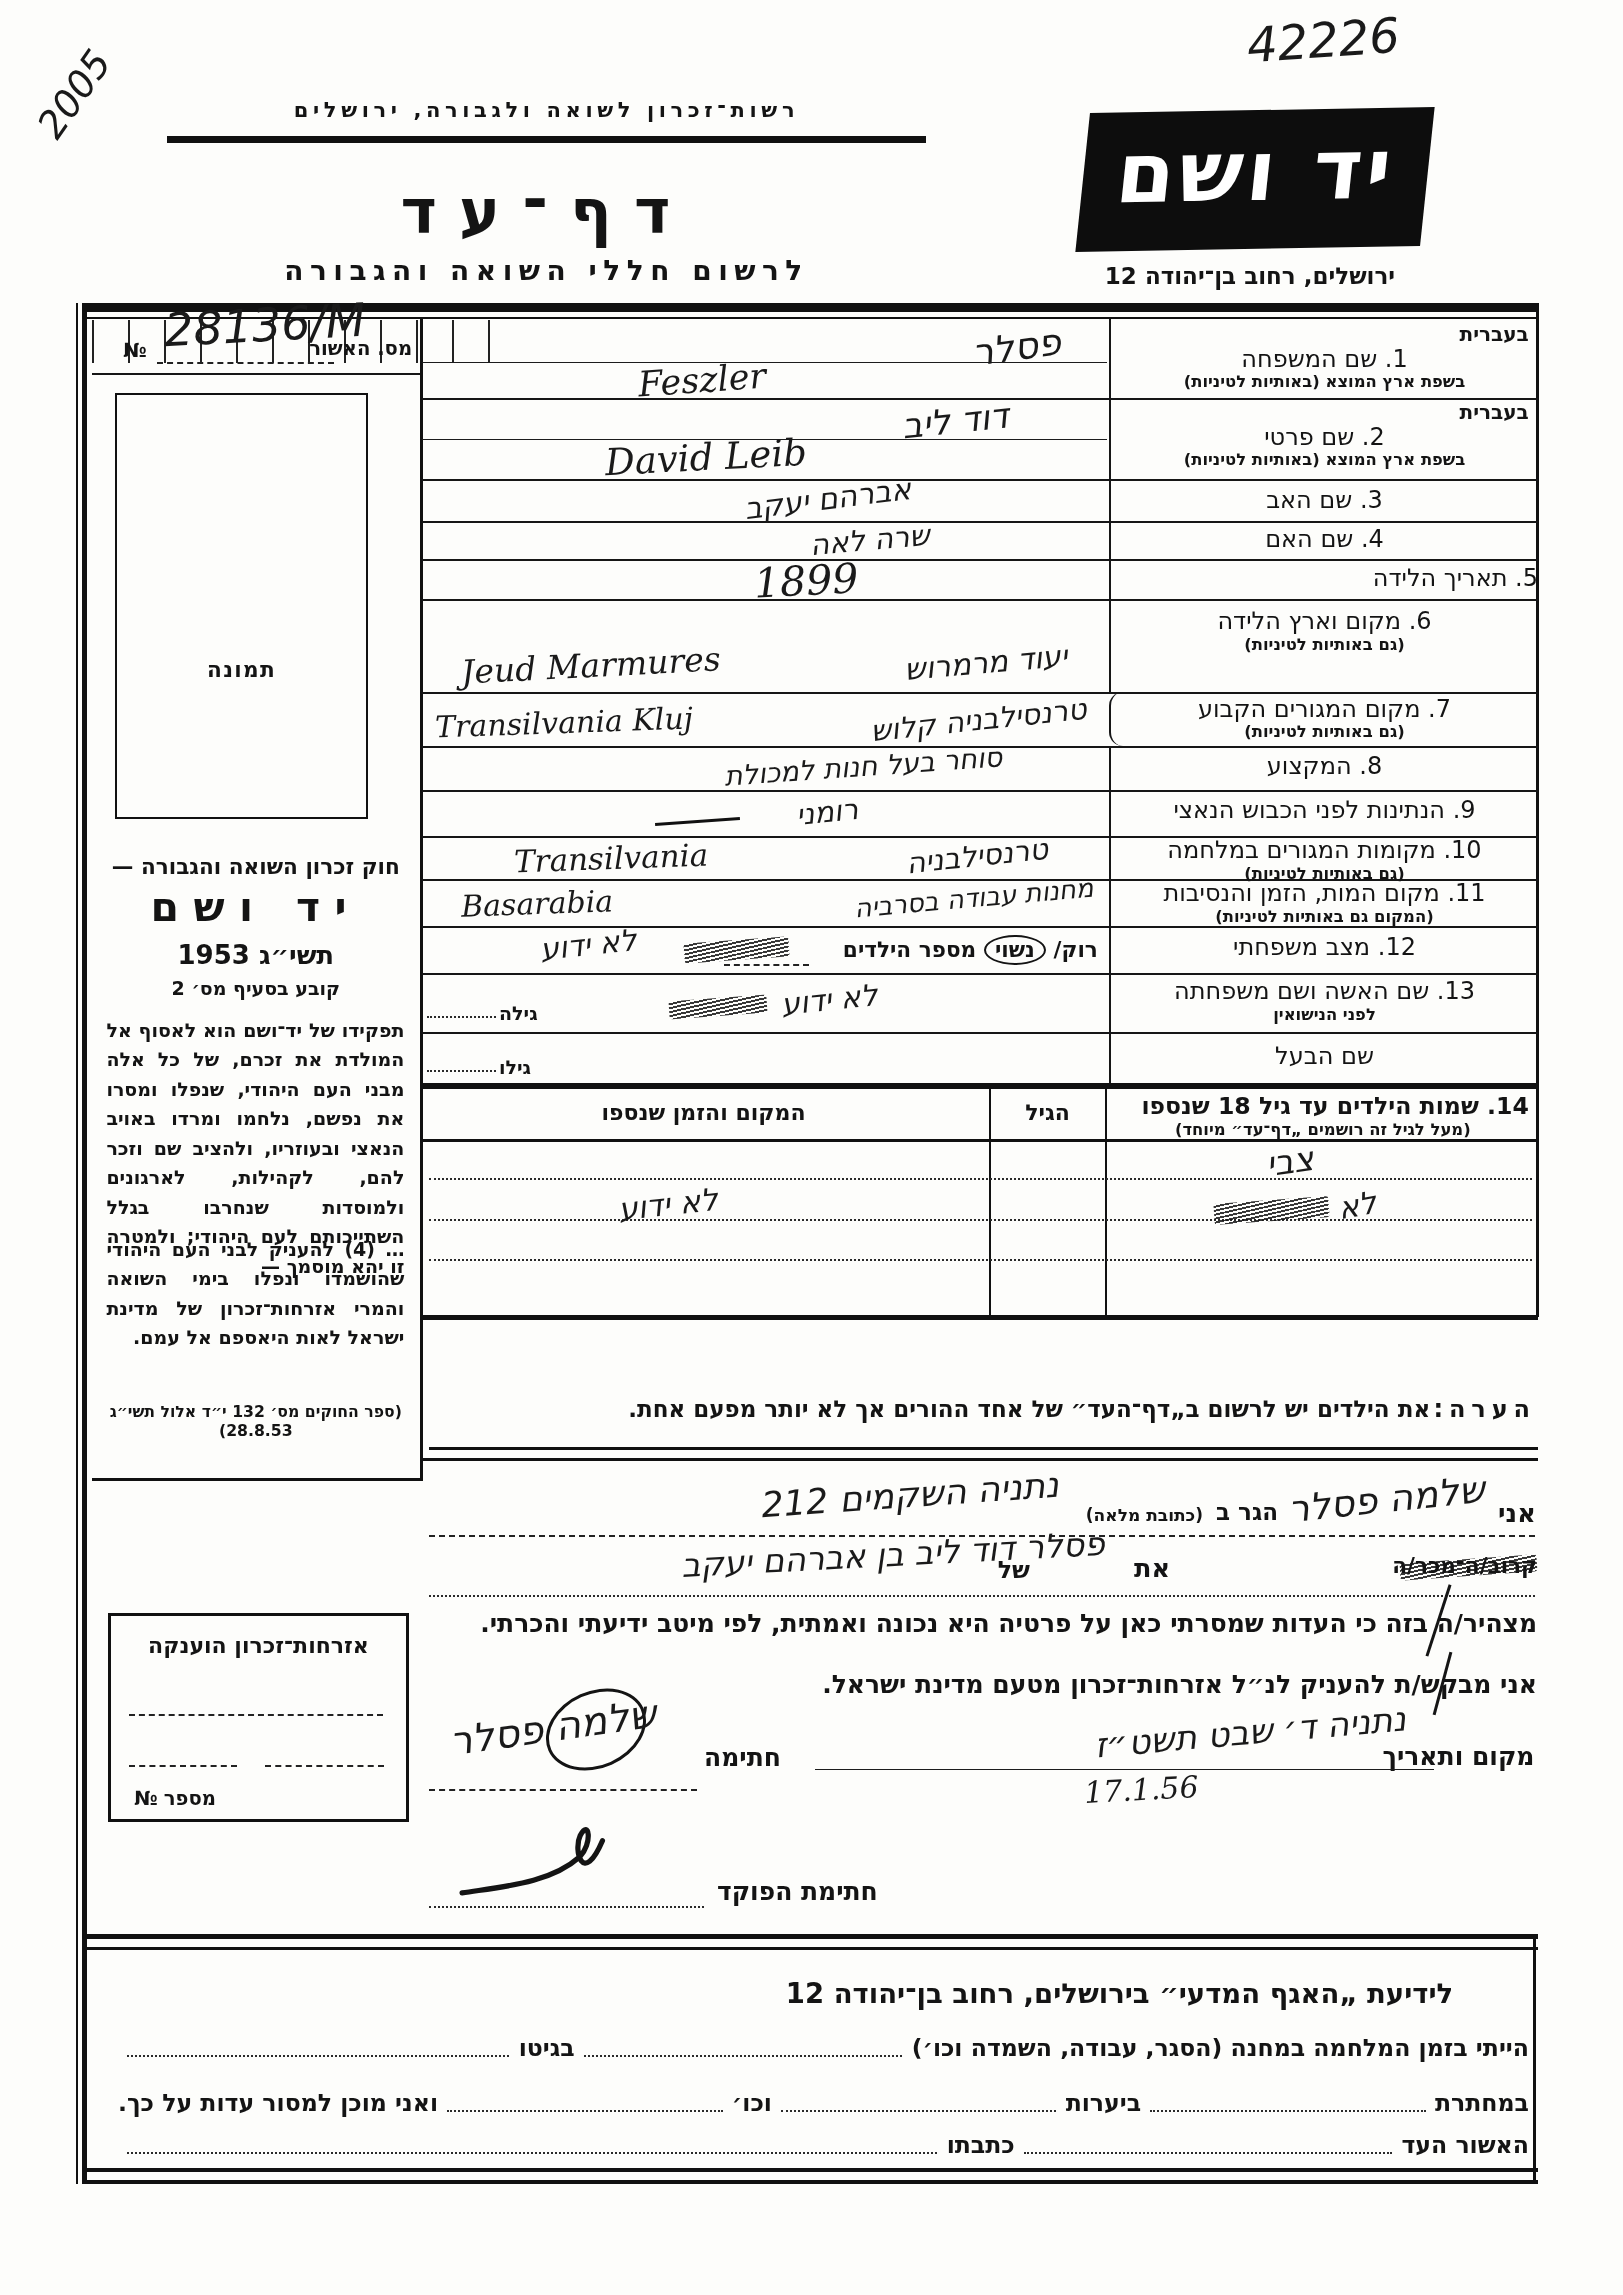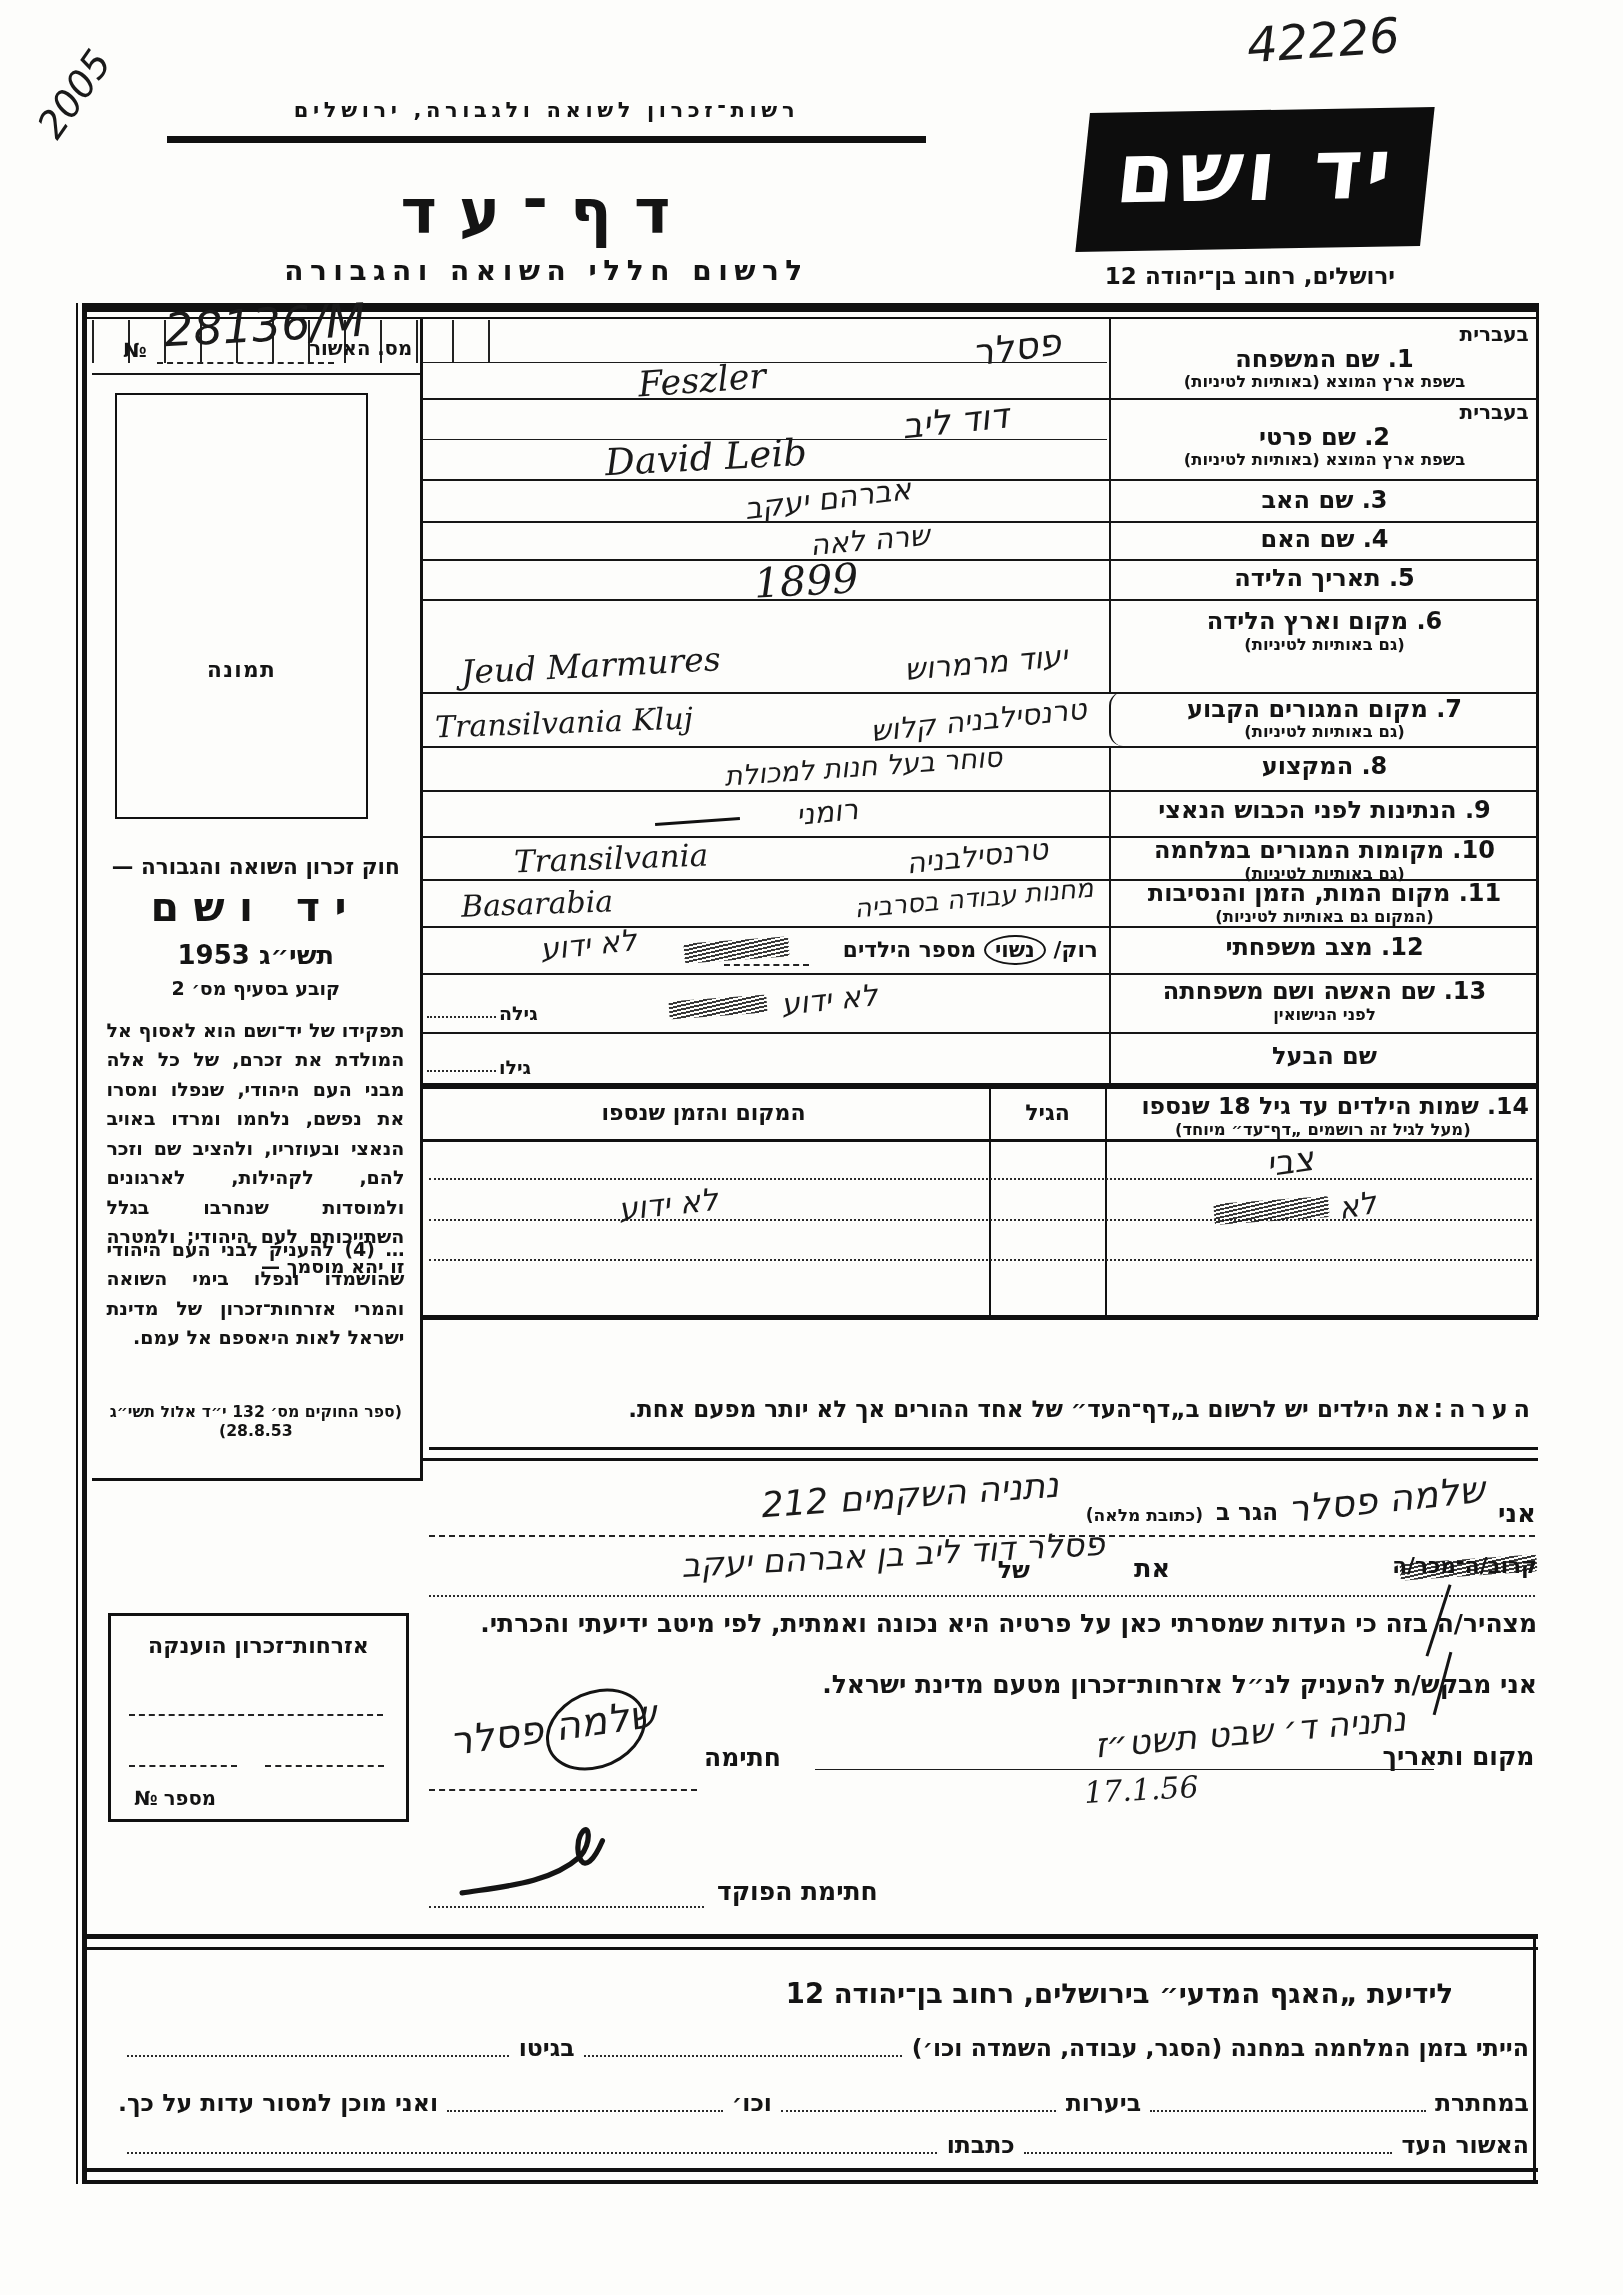--- a/index.html
+++ b/index.html
@@ -7,21 +7,21 @@
         font-family:"DejaVu Sans",sans-serif;color:#111;overflow:hidden;}
   .abs{position:absolute;}
   .rtl{direction:rtl;}
   .ctr{text-align:center;}
   .lbl{font-family:"DejaVu Sans",sans-serif;font-weight:bold;color:#141414;}
   
   .row{position:absolute;left:422px;width:1116px;border-bottom:2px solid #161616;}
   .valcell{position:absolute;left:0;top:0;bottom:0;width:685px;}
   .labelcell{position:absolute;right:0;top:0;bottom:0;width:429px;border-left:2px solid #161616;
              direction:rtl;text-align:center;padding-top:2.6px;box-sizing:border-box;}
-  .fl{font-size:24px;font-weight:bold;line-height:1.15;}
+  .fl{font-size:24px;font-weight:normal;line-height:1.15;}
   .fsub{font-size:16.4px;font-weight:bold;line-height:1.1;}
   .flang{font-size:20px;font-weight:bold;text-align:right;padding-left:10.5px;padding-right:9.2px;}
   
   .hw-he{font-family:"DejaVu Sans",sans-serif;font-style:italic;color:#1a1a1a;white-space:nowrap;}
   .hw-la{font-family:"DejaVu Serif",serif;font-style:italic;color:#1a1a1a;white-space:nowrap;}
   .wline{position:absolute;border-top:1.3px solid #1c1c1c;height:0;}
   .dashline{position:absolute;border-top:2px dashed #222;height:0;}
   .dotline{position:absolute;border-top:2px dotted #2a2a2a;height:0;}
   .rule{background:#111;}
   .scrib{position:absolute;background:repeating-linear-gradient(171deg,transparent 0 2px,#151515 2px 3.9px);
@@ -122,21 +122,21 @@
     </div>
     <div class="labelcell" style="padding-top:5.9px;">
       <div class="lbl fl">4. שם האם</div>
     </div>
   </div>
 
   <div class="row" style="top:560px;height:39px;">
     <div class="valcell">
       <span class="abs hw-la" style="right:249px;top:-2.6px;font-size:41px;transform:rotate(-3deg);">1899</span>
     </div>
-    <div class="labelcell" style="padding-top:5.2px;">
+    <div class="labelcell" style="padding-top:5.2px;text-align:right;">
       <div class="lbl fl">5. תאריך הלידה</div>
     </div>
   </div>
 
   <div class="row" style="top:599px;height:93px;">
     <div class="valcell">
       <span class="abs hw-he" style="right:39px;top:46px;font-size:30px;transform:rotate(-5deg);">יעוד מרמרוש</span>
       <span class="abs hw-la" style="left:39px;top:47px;font-size:33px;transform:rotate(-3deg);">Jeud Marmures</span>
     </div>
     <div class="labelcell" style="padding-top:9.2px;">

